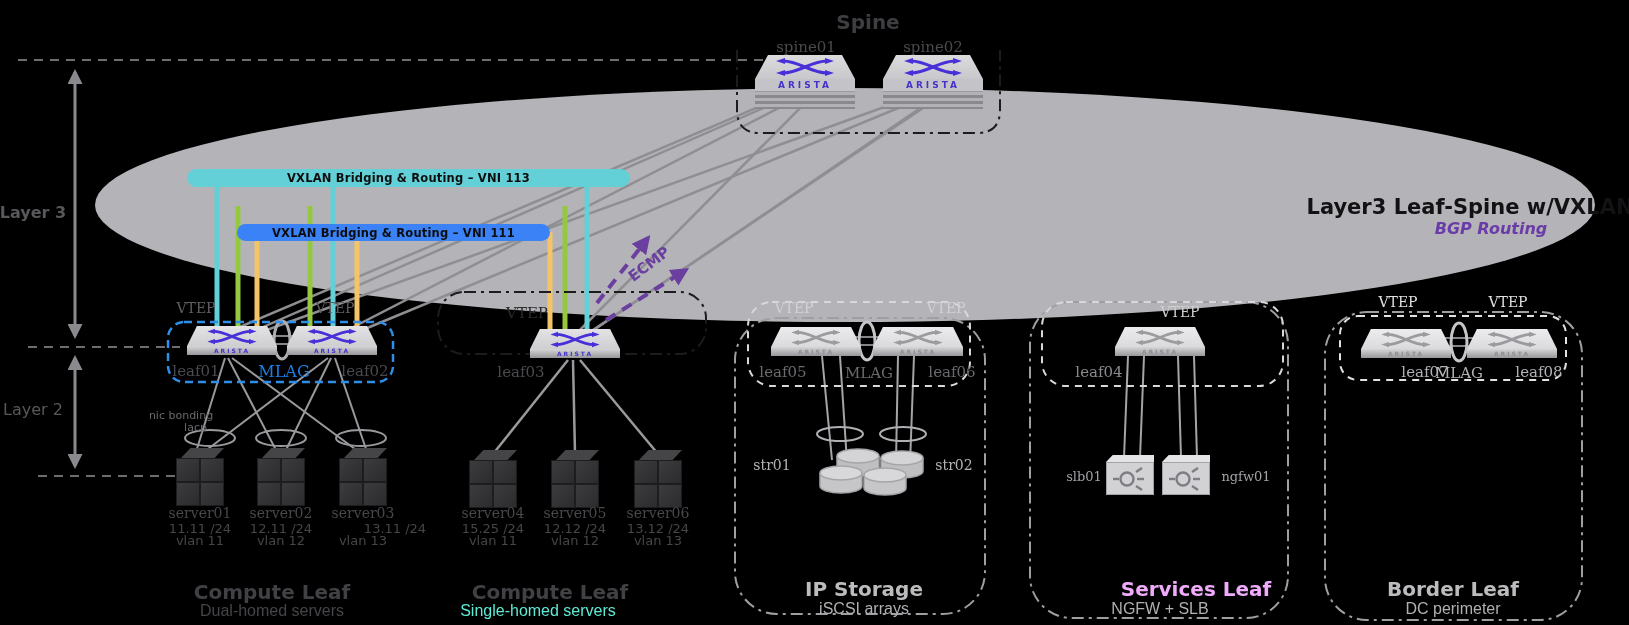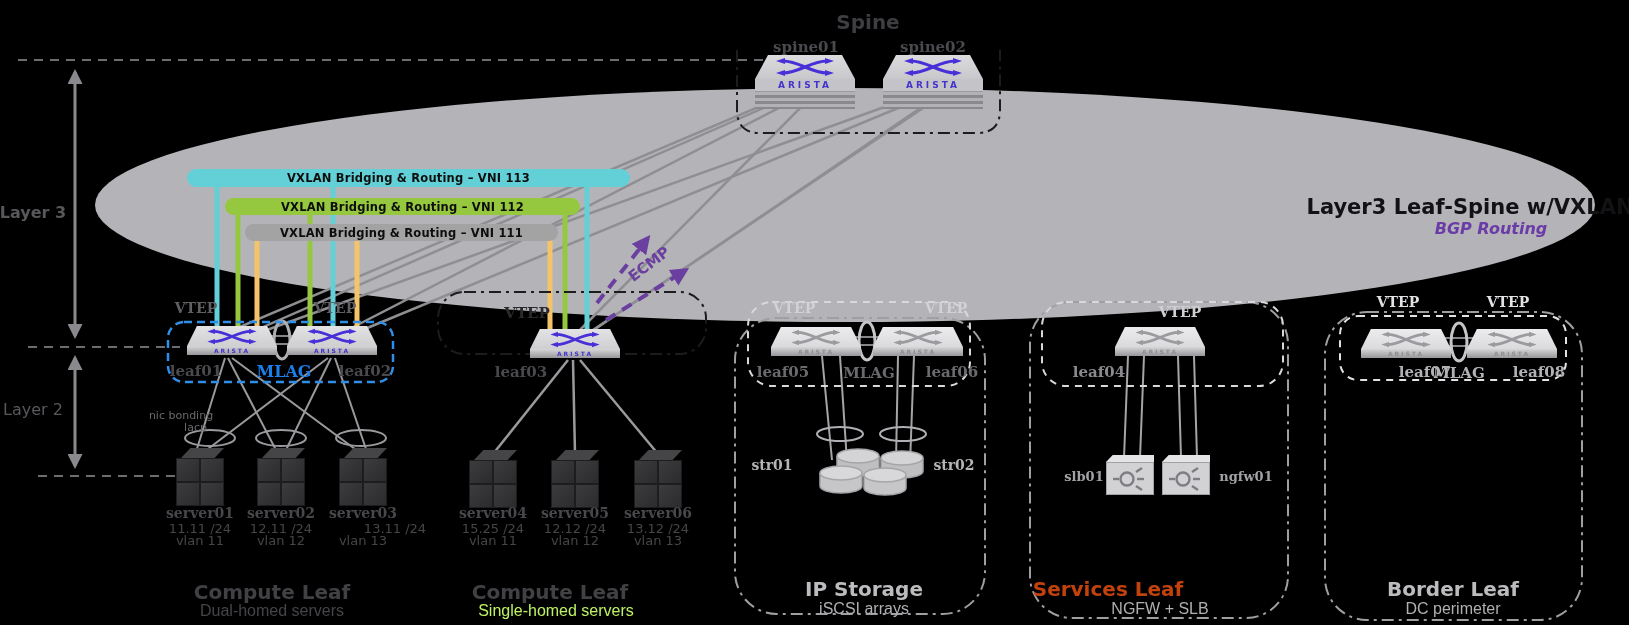--- a/index.html
+++ b/index.html
@@ -1,34 +1,34 @@
 <!DOCTYPE html>
 <html><head>
 <meta charset="utf-8">
 <style>
   html,body{margin:0;padding:0;background:#000;}
   #stage{position:relative;width:1629px;height:625px;background:#000;overflow:hidden;
          font-family:"DejaVu Sans","Liberation Sans",sans-serif;}
   .abs{position:absolute;}
   .lbl{position:absolute;transform:translate(-50%,-50%);white-space:nowrap;line-height:1.1;}
-  .nn{font-family:"DejaVu Serif","Liberation Serif",serif;font-weight:700;text-align:right;}
+  .nn{font-family:"DejaVu Serif","Liberation Serif",serif;font-weight:400;text-align:right;}
   .sans{font-family:"DejaVu Sans","Liberation Sans",sans-serif;}
 
   
   #l3-ellipse{left:95px;top:88px;width:1500px;height:234px;background:#b4b4b8;border-radius:50%;}
 
   
   #wires{left:0;top:0;z-index:2;}
 
   
   .band{position:absolute;z-index:3;display:flex;align-items:center;justify-content:center;
         font-weight:700;font-size:11.5px;color:#0d0d0d;letter-spacing:.2px;}
   #band-113{left:187px;top:169px;width:443px;height:18px;border-radius:10px;background:#62d0d6;}
   #band-112{left:225px;top:198px;width:355px;height:17px;border-radius:9px;background:#95c83e;}
-  #band-111{left:245px;top:224px;width:313px;height:17px;border-radius:9px;background:#a3a3a3;}
+  #band-111{left:237px;top:224px;width:313px;height:17px;border-radius:9px;background:#3b82f6;}
 
   
   .sw{position:absolute;width:90px;z-index:4;}
   .sw-top{height:20px;background:linear-gradient(#e3e3e5,#cfcfd2);
           clip-path:polygon(11% 0,89% 0,100% 100%,0 100%);
           display:flex;align-items:center;justify-content:center;}
   .sw-front{height:9px;background:linear-gradient(#d6d6d8,#97979b);text-align:center;
             font-size:6px;font-weight:700;letter-spacing:2px;line-height:9px;}
   .sw.purple .sw-front{color:#4433cc;}
   .sw.gray  .sw-front{color:#8f8f93;}
@@ -197,21 +197,20 @@
     </g>
 
     <g stroke="#6b3fa0" stroke-width="4" stroke-dasharray="11 8" fill="none">
       <line x1="597" y1="303" x2="648" y2="238" marker-end="url(#mE)"></line>
       <line x1="606" y1="320" x2="686" y2="270" marker-end="url(#mE)"></line>
     </g>
     <text x="652" y="268" transform="rotate(-37 652 268)" text-anchor="middle" font-size="15" font-weight="bold" fill="#6b3fa0" id="ecmp-text">ECMP</text>
   </svg>
 
   <div class="band" id="band-113">VXLAN Bridging &amp; Routing – VNI 113</div>
-  <div class="band" id="band-112">VXLAN Bridging &amp; Routing – VNI 112</div>
   <div class="band" id="band-111">VXLAN Bridging &amp; Routing – VNI 111</div>
 
   <div class="spine-sw" style="left:755px;top:55px;">
     <div class="spine-top">
       <svg width="64" height="20" viewBox="0 0 64 20" fill="none">
         <g stroke="#4830d8" stroke-width="3">
             <path d="M10 16 C26 16 38 4 54 4"></path>
             <path d="M10 4 C26 4 38 16 54 16"></path>
           </g>
         <g fill="#4830d8">
@@ -516,21 +515,21 @@
   <div class="lbl sans" style="left:658px;top:541px;font-size:13px;color:#464649;z-index:5;">vlan 13</div>
 
   <div class="lbl nn" style="left:772px;top:466px;font-size:14px;color:#b5b5b8;z-index:5;">str01</div>
   <div class="lbl nn" style="left:954px;top:466px;font-size:14px;color:#b5b5b8;z-index:5;">str02</div>
   <div class="lbl nn" style="left:1084px;top:477px;font-size:13px;color:#a2a2a6;z-index:5;">slb01</div>
   <div class="lbl nn" style="left:1246px;top:477px;font-size:13px;color:#a2a2a6;z-index:5;">ngfw01</div>
 
   <div class="lbl section-title" style="left:272px;top:592px;color:#414145;z-index:5;">Compute Leaf</div>
   <div class="lbl section-sub" style="left:272px;top:611px;color:#454549;z-index:5;">Dual-homed servers</div>
   <div class="lbl section-title" style="left:550px;top:592px;color:#414145;z-index:5;">Compute Leaf</div>
-  <div class="lbl section-sub" style="left:556px;top:611px;color:#bef264;z-index:5;">Single-homed servers</div>
+  <div class="lbl section-sub" style="left:538px;top:611px;color:#5eead4;z-index:5;">Single-homed servers</div>
   <div class="lbl section-title" style="left:864px;top:589px;color:#bcbcbf;z-index:5;">IP Storage</div>
   <div class="lbl section-sub" style="left:864px;top:609px;color:#b0b0b3;z-index:5;">iSCSI arrays</div>
-  <div class="lbl section-title" style="left:1108px;top:589px;color:#c2410c;z-index:5;">Services Leaf</div>
+  <div class="lbl section-title" style="left:1196px;top:589px;color:#f0abfc;z-index:5;">Services Leaf</div>
   <div class="lbl section-sub" style="left:1160px;top:609px;color:#b0b0b3;z-index:5;">NGFW + SLB</div>
   <div class="lbl section-title" style="left:1453px;top:589px;color:#bcbcbf;z-index:5;">Border Leaf</div>
   <div class="lbl section-sub" style="left:1453px;top:609px;color:#b0b0b3;z-index:5;">DC perimeter</div>
 
 </div>
 
 </body></html>

